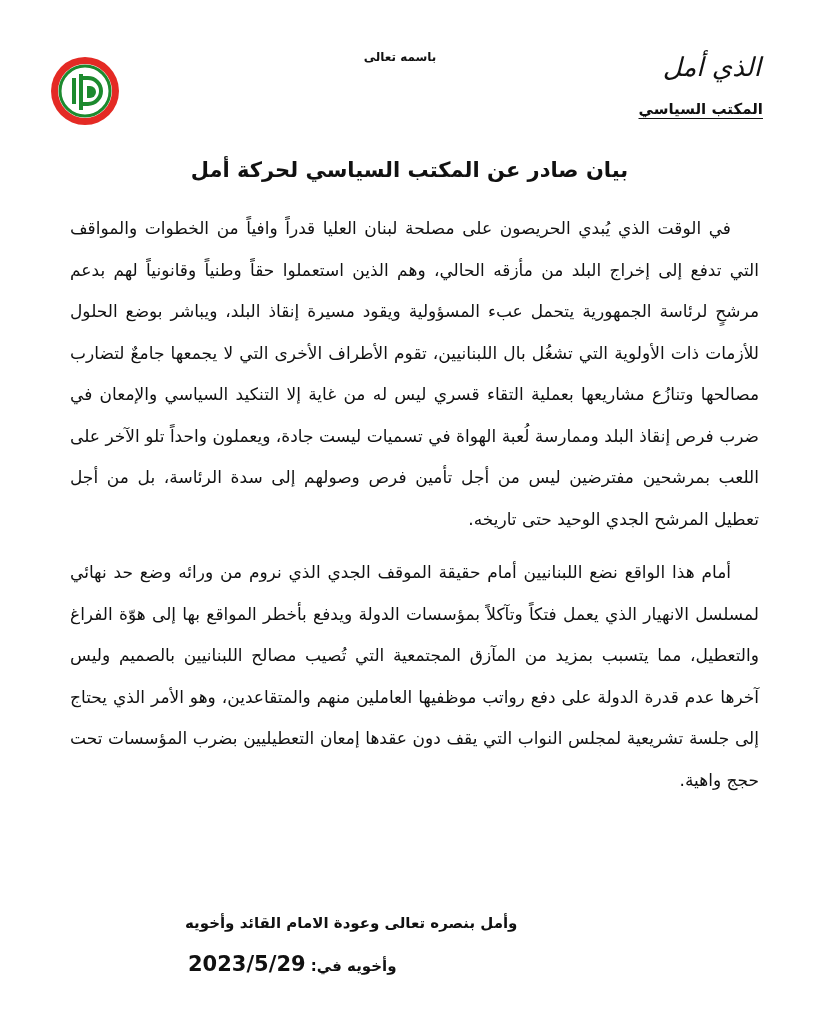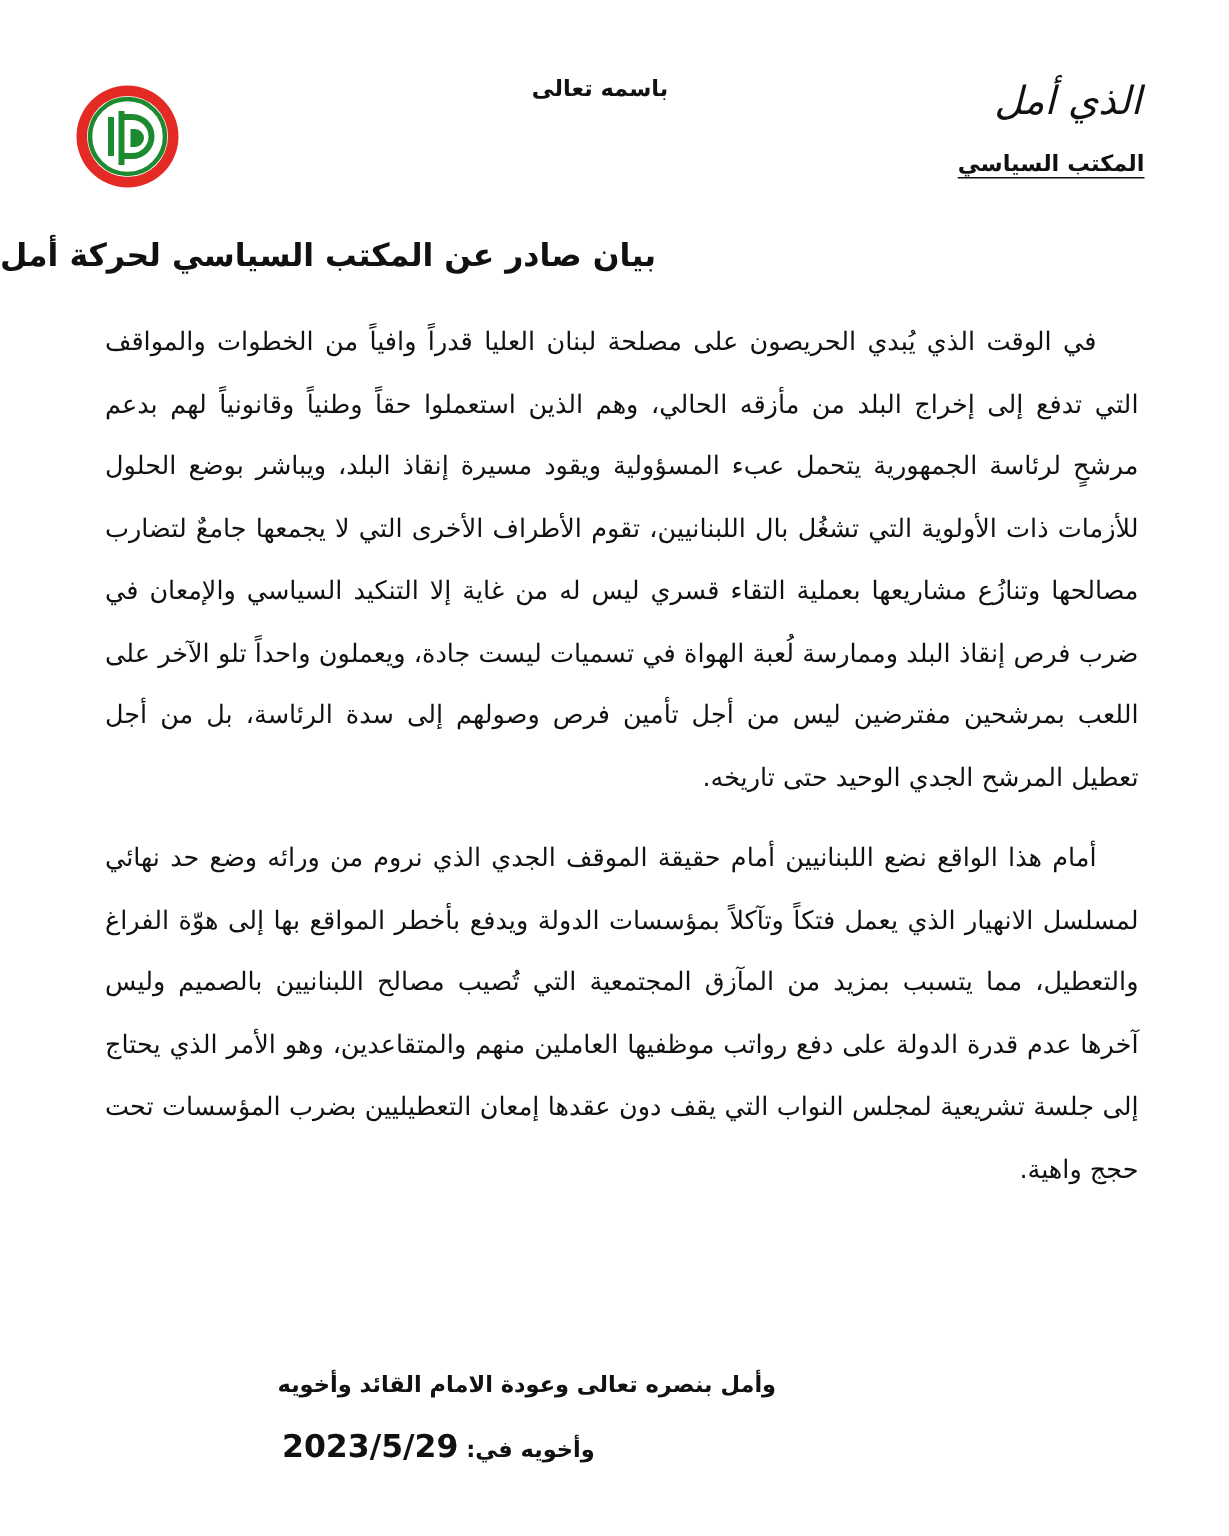--- a/index.html
+++ b/index.html
@@ -5,34 +5,34 @@
     html, body { margin: 0; padding: 0; background: #ffffff; }
     body {
       width: 819px; height: 1024px; position: relative; overflow: hidden;
       font-family: "DejaVu Sans", sans-serif; color: #111;
     }
     .logo {
       position: absolute; left: 50px; top: 56px; width: 70px; height: 70px;
     }
     .bismillah {
       position: absolute; left: 330px; top: 50px; width: 140px; text-align: center;
-      font-weight: bold; font-size: 15px; direction: rtl;
+      font-weight: bold; font-size: 12px; direction: rtl;
     }
     .movement-name {
       position: absolute; right: 58px; top: 52px; direction: rtl;
       font-family: "DejaVu Serif", serif; font-size: 26px; font-style: italic;
       letter-spacing: 1px;
     }
     .office-name {
       position: absolute; right: 56px; top: 100px; direction: rtl;
       font-weight: bold; font-size: 15px; text-decoration: underline;
       text-underline-offset: 4px;
     }
     .title {
-      position: absolute; left: 0; right: 0; top: 158px; text-align: left;
+      position: absolute; left: 0; right: 0; top: 158px; text-align: center;
       direction: rtl; font-weight: bold; font-size: 21px;
     }
     .body-text {
       position: absolute; left: 70px; right: 60px; top: 208px;
       direction: rtl; text-align: justify; text-align-last: right;
       font-family: "DejaVu Sans", sans-serif; font-size: 17px; line-height: 41.5px;
     }
     .body-text p { margin: 0 0 12px 0; text-indent: 28px; }
     .closing {
       position: absolute; left: 185px; top: 914px; direction: rtl;

